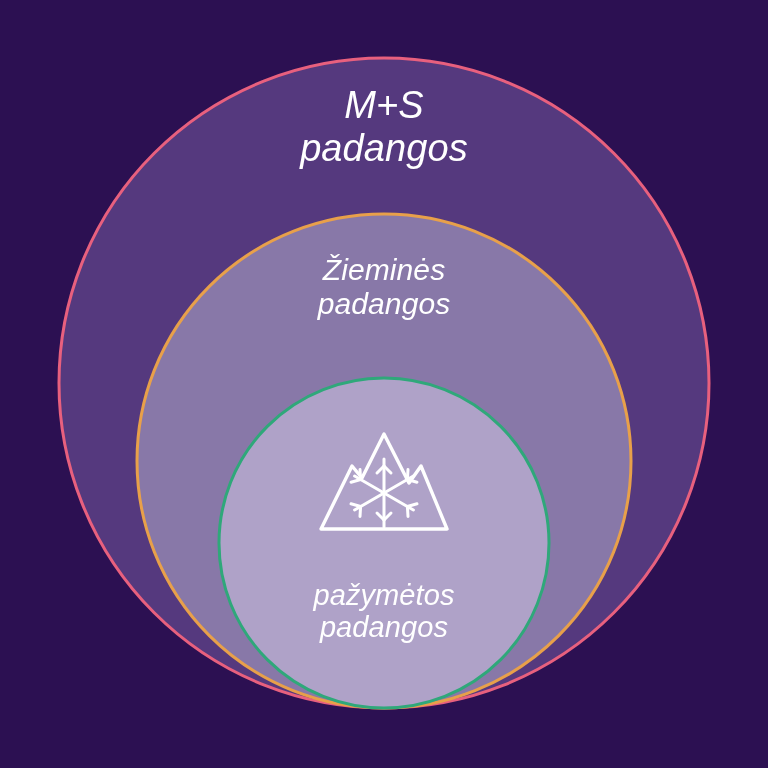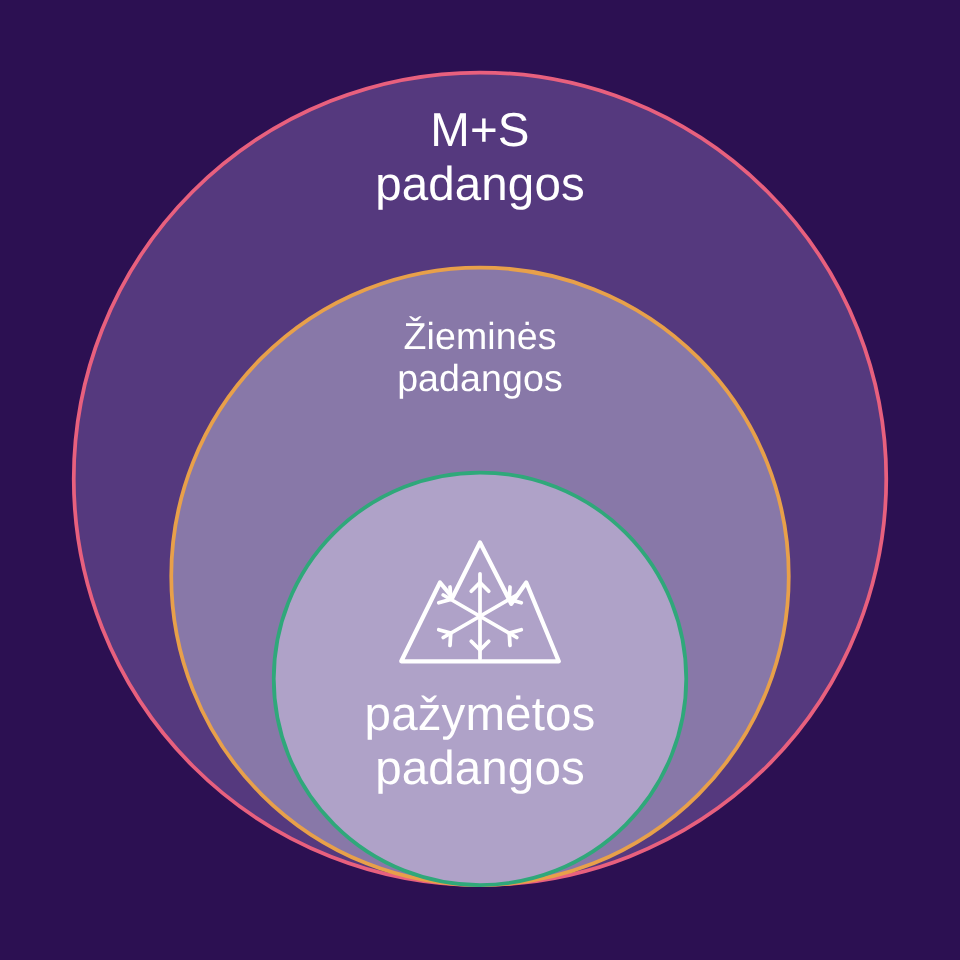--- a/index.html
+++ b/index.html
@@ -11,20 +11,21 @@
     width: 768px;
     height: 768px;
     overflow: hidden;
     font-family: "Liberation Sans", sans-serif;
   }
   #stage {
     position: relative;
     width: 736px;
     height: 768px;
     background: #2c1052;
+    font-style: italic;
   }
   #venn {
     position: absolute;
     top: 0;
     left: 0;
     width: 768px;
     height: 768px;
     display: block;
   }
   .label {
@@ -43,22 +44,22 @@
   }
   #label-outer {
     top: 84px;
     font-size: 38px;
   }
   #label-middle {
     top: 253px;
     font-size: 30px;
   }
   #label-inner {
-    top: 551px;
-    font-size: 38px;
+    top: 579px;
+    font-size: 29px;
   }
 </style>
 </head>
 <body style="background: rgb(44, 16, 82);">
 
 <div id="stage" style="background: rgb(44, 16, 82);">
 
   <svg id="venn" viewBox="0 0 768 768" aria-hidden="true">
 
     <circle id="circle-outer" cx="384" cy="383" r="325" fill="#55397e" stroke="#e8607e" stroke-width="3"></circle>

